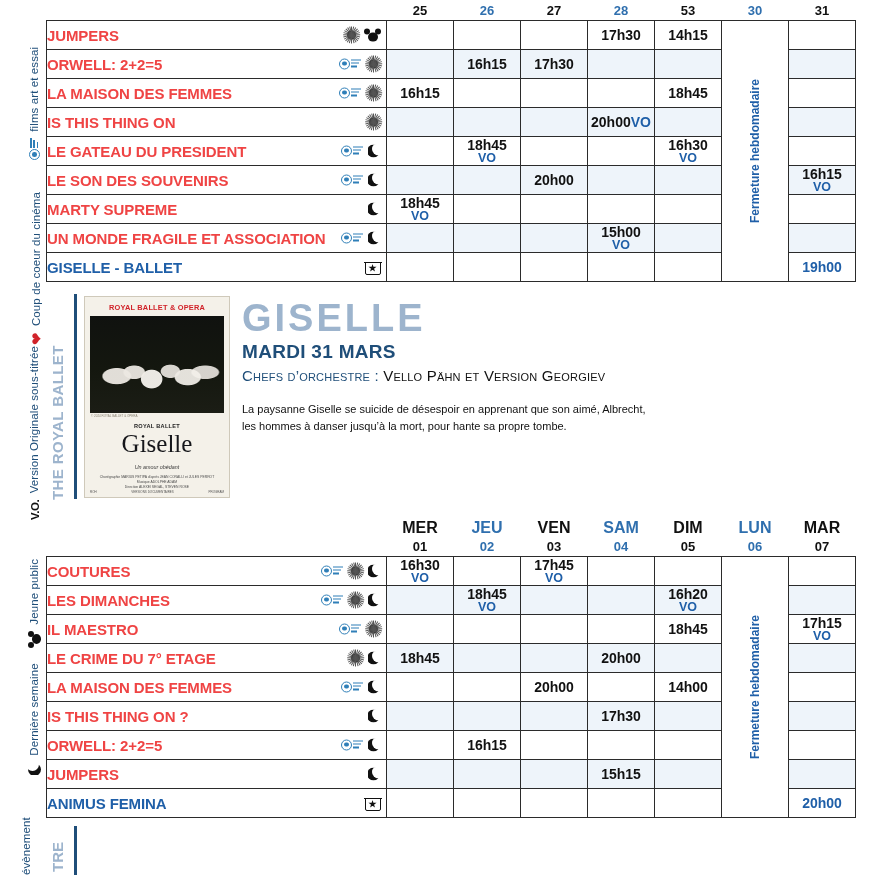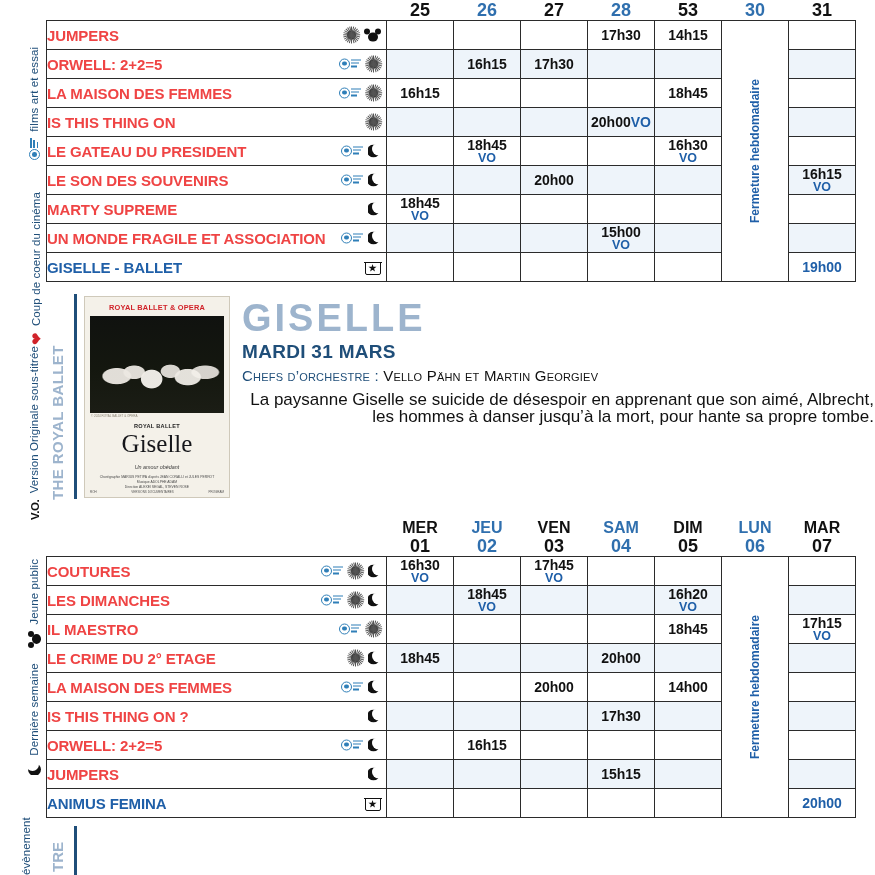--- a/index.html
+++ b/index.html
@@ -89,21 +89,21 @@
   .daycol { width:67px; }
   .titlecol { width:340px; }
 
   .dayhdr {
     text-align:center; font-size:17px; font-weight:bold; color:#111;
     line-height:19px; padding-bottom:2px; background:#fff;
     font-family:"Liberation Sans", sans-serif;
   }
   .dayhdr.we { color:#2f6fae; }
   .dayhdr .dn { display:block; font-size:16px; }
-  .dayhdr .dd { display:block; font-size:18px; }
+  .dayhdr .dd { display:block; font-size:13px; }
 
   .filmrow td { border:1px solid #2b2b2b; height:29px; }
   .filmrow.alt .cell { background:#eef4fa; }
   .filmrow.alt .titlecell { background:#ffffff; }
 
   .titlecell {
     border:1px solid #2b2b2b !important;
     padding-left:8px; position:relative;
     font-weight:bold; font-size:15px; color:#ef4444; white-space:nowrap;
     letter-spacing:-0.1px;
@@ -172,21 +172,21 @@
   .poster .ptitle { text-align:center; font-size:25px; color:#15161a; margin-top:1px; font-family:"Liberation Serif", serif; }
   .poster .ptag { text-align:center; font-size:5.4px; color:#3a3a3a; margin-top:6px; font-style:italic;}
   .poster .pfine { text-align:center; font-size:3.4px; color:#4a4a4a; margin-top:5px; line-height:5px;}
   .poster .pfoot { display:flex; justify-content:space-between; align-items:flex-end;
                    padding:0 5px 3px 5px; font-size:3px; color:#555; position:absolute; bottom:0; left:0; right:0;}
 
   .ftitle { font-size:38px; font-weight:bold; color:#9db4cd; letter-spacing:3px; line-height:40px; }
   .fdate { font-size:19px; font-weight:bold; color:#1f4e79; letter-spacing:.3px; margin-top:3px;}
   .fcond { font-size:15px; color:#1f4e79; margin-top:4px; font-variant:small-caps; letter-spacing:.2px;}
   .fcond .nm { color:#111; }
-  .fbody { font-size:17px; color:#111; line-height:17px; margin-top:7px;text-align:right; }
+  .fbody { font-size:11px; color:#111; line-height:17px; margin-top:17px; }
   .fprice { font-size:14px; color:#1f5fa8; margin-top:8px; }
   .fprice b { color:#1f5fa8; }
 
   
   .animus-poster {
     position:absolute; overflow:hidden;
     background:linear-gradient(160deg,#4a6fb5 0%,#2f56a2 45%,#23408a 100%);
   }
   .animus-poster .ap-fine { font-size:2.6px; color:#cfd9ef; padding:7px 0 0 10px; line-height:3.4px;}
   .animus-poster .ap-line { margin:3px 0 0 10px; width:58px; height:.6px; background:#b9c7e6; }
@@ -559,21 +559,21 @@
         <span>VERSIONS DOCUMENTAIRES</span>
         <span>PROGRAM</span>
       </div>
     </div>
 
     <div style="position:absolute; left:158px; top:2px; width:632px;">
       <div class="ftitle">GISELLE</div>
       <div class="fdate">MARDI 31 MARS</div>
       <div class="fcond">
         <span>Chefs d’orchestre :</span>
-        <span class="nm">Vello Pähn et Martin Georgiev</span>
+        <span class="nm">Vello Pähn et Version Georgiev</span>
       </div>
       <div class="fbody" id="giselle-body">
           <div>La paysanne Giselle se suicide  de désespoir en apprenant que son aimé, Albrecht,</div>
           <div>les hommes à danser jusqu’à la mort, pour hante sa propre tombe.</div>
         </div>
     </div>
   </div>
 
   <table class="sched" id="tbl-week2" style="left:46px; top:518px;">
       <colgroup>
@@ -738,21 +738,21 @@
           <td class="cell"></td>
           <td class="cell">
             <span class="t">18h45</span>
           </td>
           <td class="cell">
             <span class="t">17h15</span>
             <span class="vo">VO</span>
           </td>
         </tr>
         <tr class="filmrow alt">
-          <td class="titlecell"><span class="tname">LE CRIME DU 2° ETAGE</span><span class="icons">
+          <td class="titlecell"><span class="tname">LE CRIME DU 7° ETAGE</span><span class="icons">
               <span class="sun-ico">
                 <span class="core"></span>
                 <span class="ray" style="transform:rotate(0deg)"></span>
                 <span class="ray" style="transform:rotate(15deg)"></span>
                 <span class="ray" style="transform:rotate(30deg)"></span>
                 <span class="ray" style="transform:rotate(45deg)"></span>
                 <span class="ray" style="transform:rotate(60deg)"></span>
                 <span class="ray" style="transform:rotate(75deg)"></span>
                 <span class="ray" style="transform:rotate(90deg)"></span>
                 <span class="ray" style="transform:rotate(105deg)"></span>

